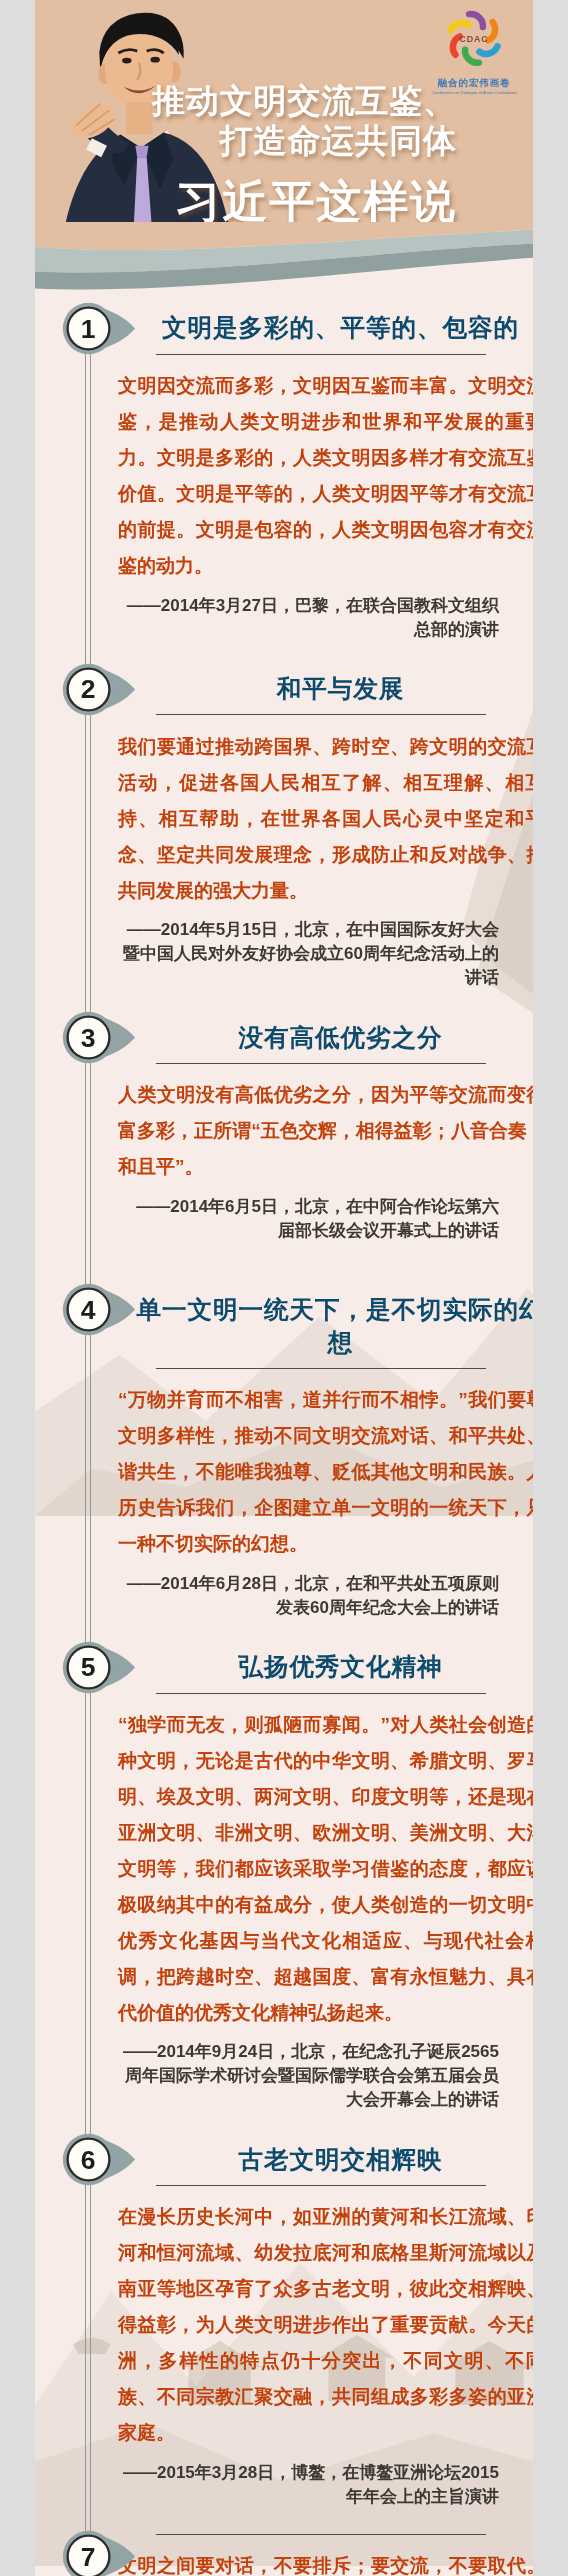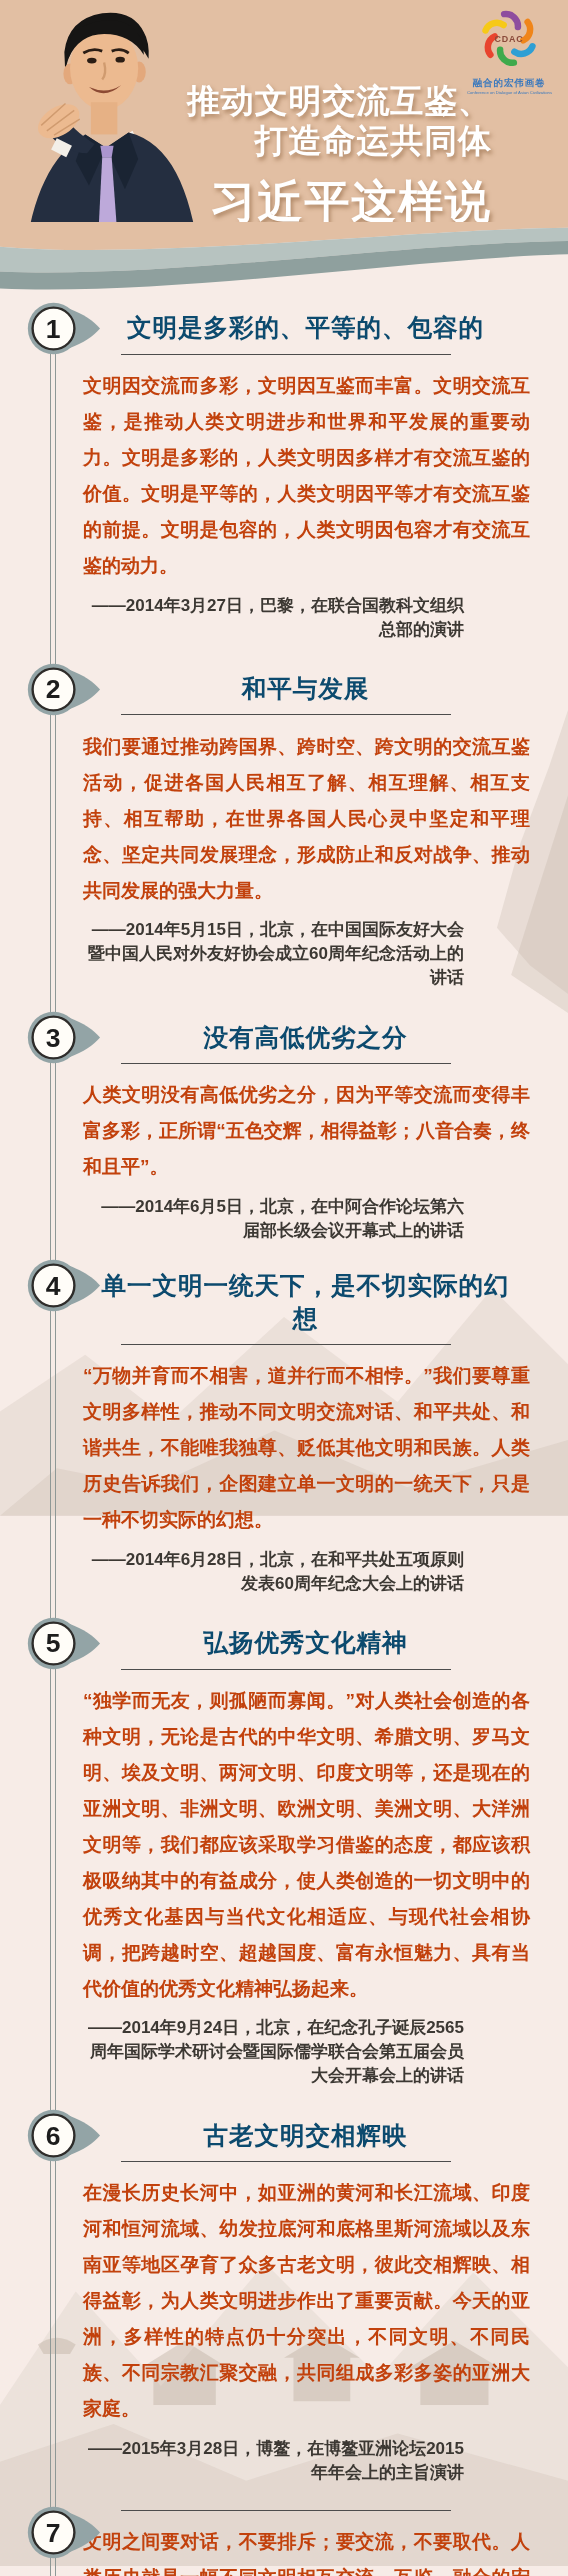--- a/index.html
+++ b/index.html
@@ -1,16 +1,16 @@
 <!DOCTYPE html>
 <html style="font-size:15px"><head>
 <meta charset="utf-8">
 <style>
   html,body{margin:0;padding:0;background:#ddd;}
-  .page{position:relative;width:568px;height:2576px;margin:0 auto;overflow:hidden;
+  .page{position:relative;width:498px;height:2576px;margin:0 auto;overflow:hidden;
         background:#f7ece7;font-family:"Liberation Sans","DejaVu Sans",sans-serif;}
 
   
   .header{position:relative;height:223px;background:#e2bfa3;z-index:2;}
   .person{position:absolute;left:0;top:0;z-index:1;}
   .h-title{position:absolute;right:76px;top:81px;text-align:right;color:#ffffff;
            font-weight:700;z-index:3;text-shadow:1.9px 2.8px 4.7px rgba(128,84,46,.55);}
   .h-t1,.h-t2{font-size:33px;line-height:40px;letter-spacing:0.9px;}
   .h-t3{font-size:45px;line-height:53px;letter-spacing:1.9px;margin-top:14px;}
   .logo{position:absolute;right:11.4px;top:5.7px;width:95px;text-align:center;z-index:3;}
@@ -33,21 +33,21 @@
   .marker{position:absolute;left:24.6px;top:-6.6px;width:76px;height:59px;}
   .marker .num{position:absolute;left:6.6px;top:7.6px;width:44px;height:44px;line-height:44px;
                text-align:center;font-size:26.5px;font-weight:800;color:#1d1d1d;}
   .sec-title{margin:0 0 0 90px;width:431px;text-align:center;font-size:24.6px;font-weight:800;
              color:#0c4a6e;letter-spacing:0.9px;padding-top:5.7px;}
   .sec-underline{width:330px;border-top:1.9px solid #4c4c4c;margin:9.5px 0 0 121px;height:0;}
   .sec-body{margin:13.3px 0 0 83px;width:447px;font-size:19px;line-height:36px;color:#c2410c;
             font-weight:600;text-align:justify;}
   .sec-cite{margin:9.5px 0 24.6px 85px;width:379px;font-size:17px;line-height:24px;color:#3c3833;
             font-weight:700;text-align:right;}
-  .sec:nth-of-type(3) .sec-cite{margin-bottom:20px;}
+  .sec:nth-of-type(3) .sec-cite{margin-bottom:44px;}
   .sec:nth-of-type(7) .sec-cite{margin-bottom:47px;}
 </style>
 </head>
 <body>
 
 <div class="page">
 
   <div class="header">
 
     <svg class="person" width="265" height="284" viewBox="0 0 280 300">

